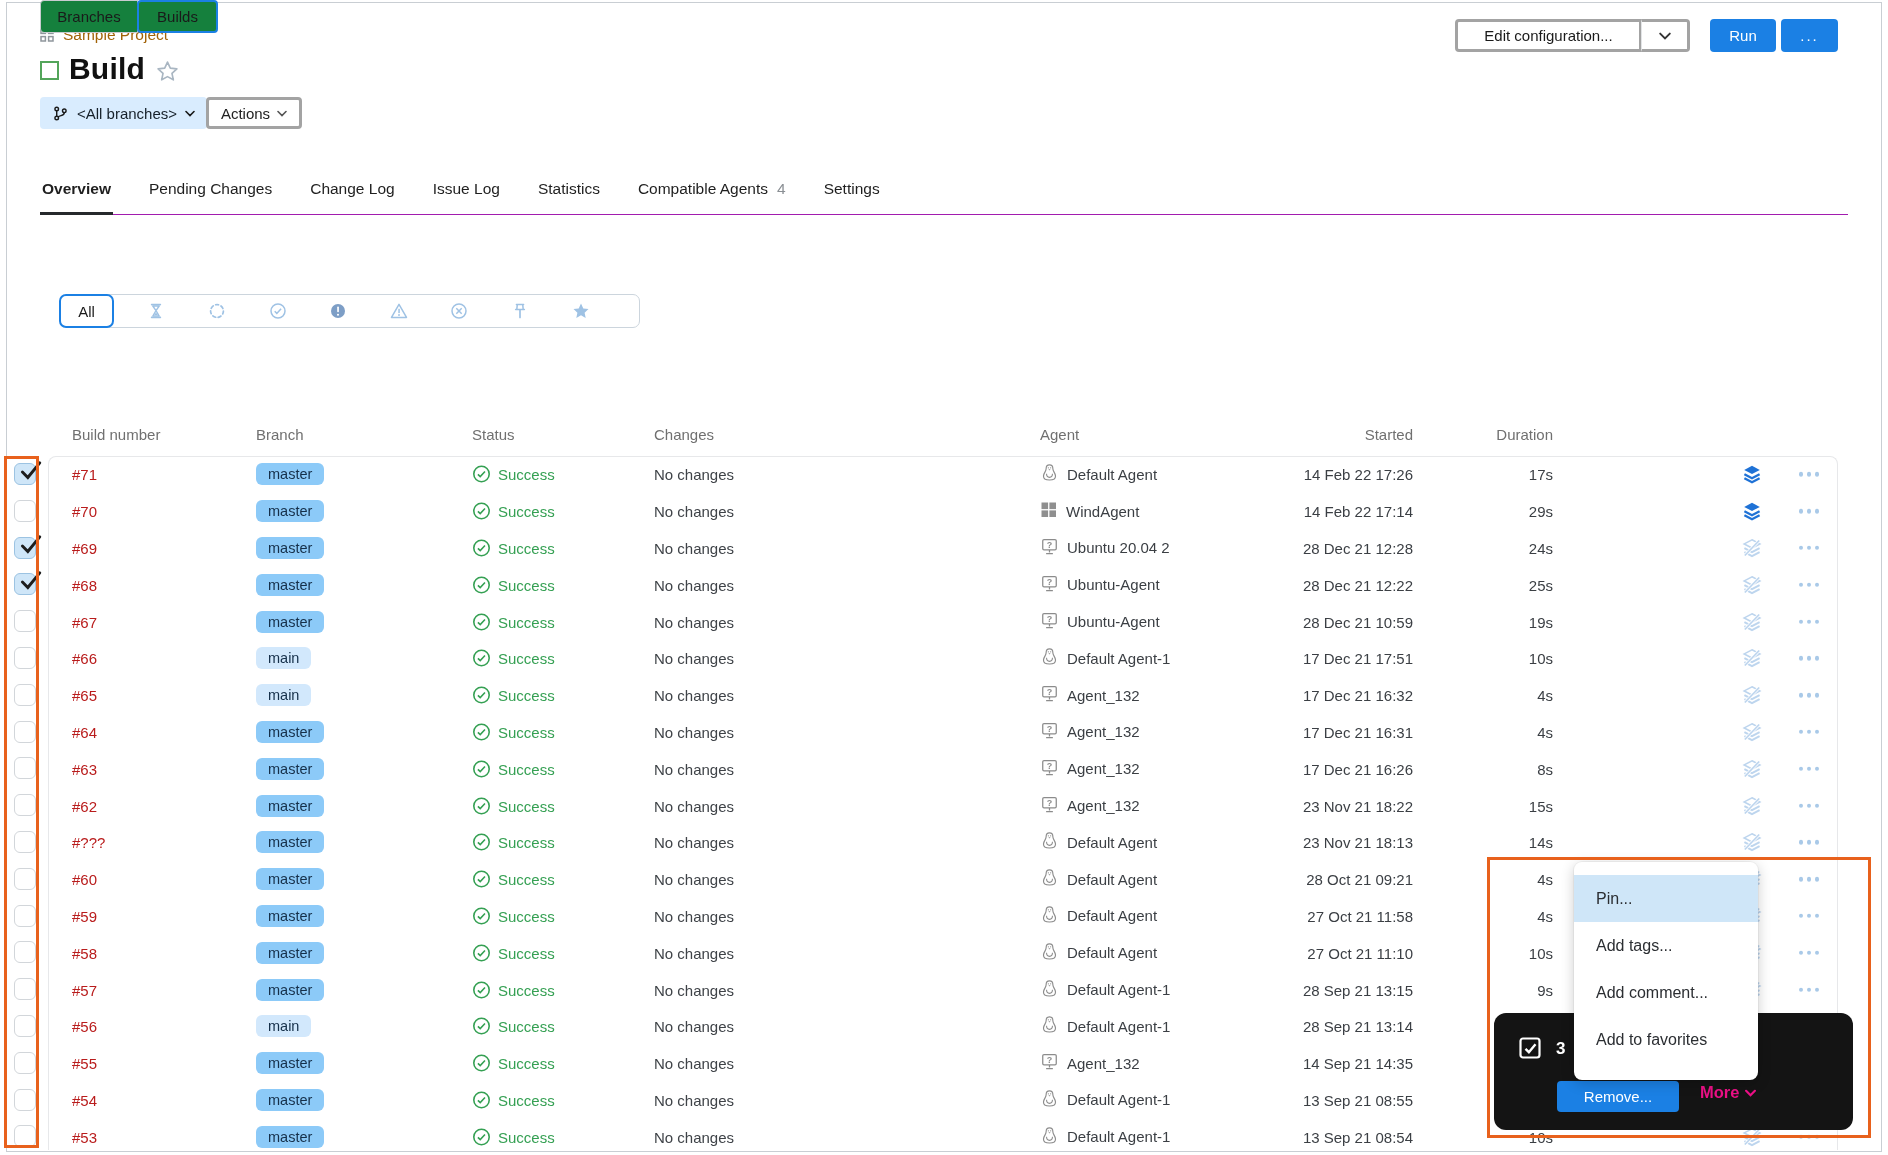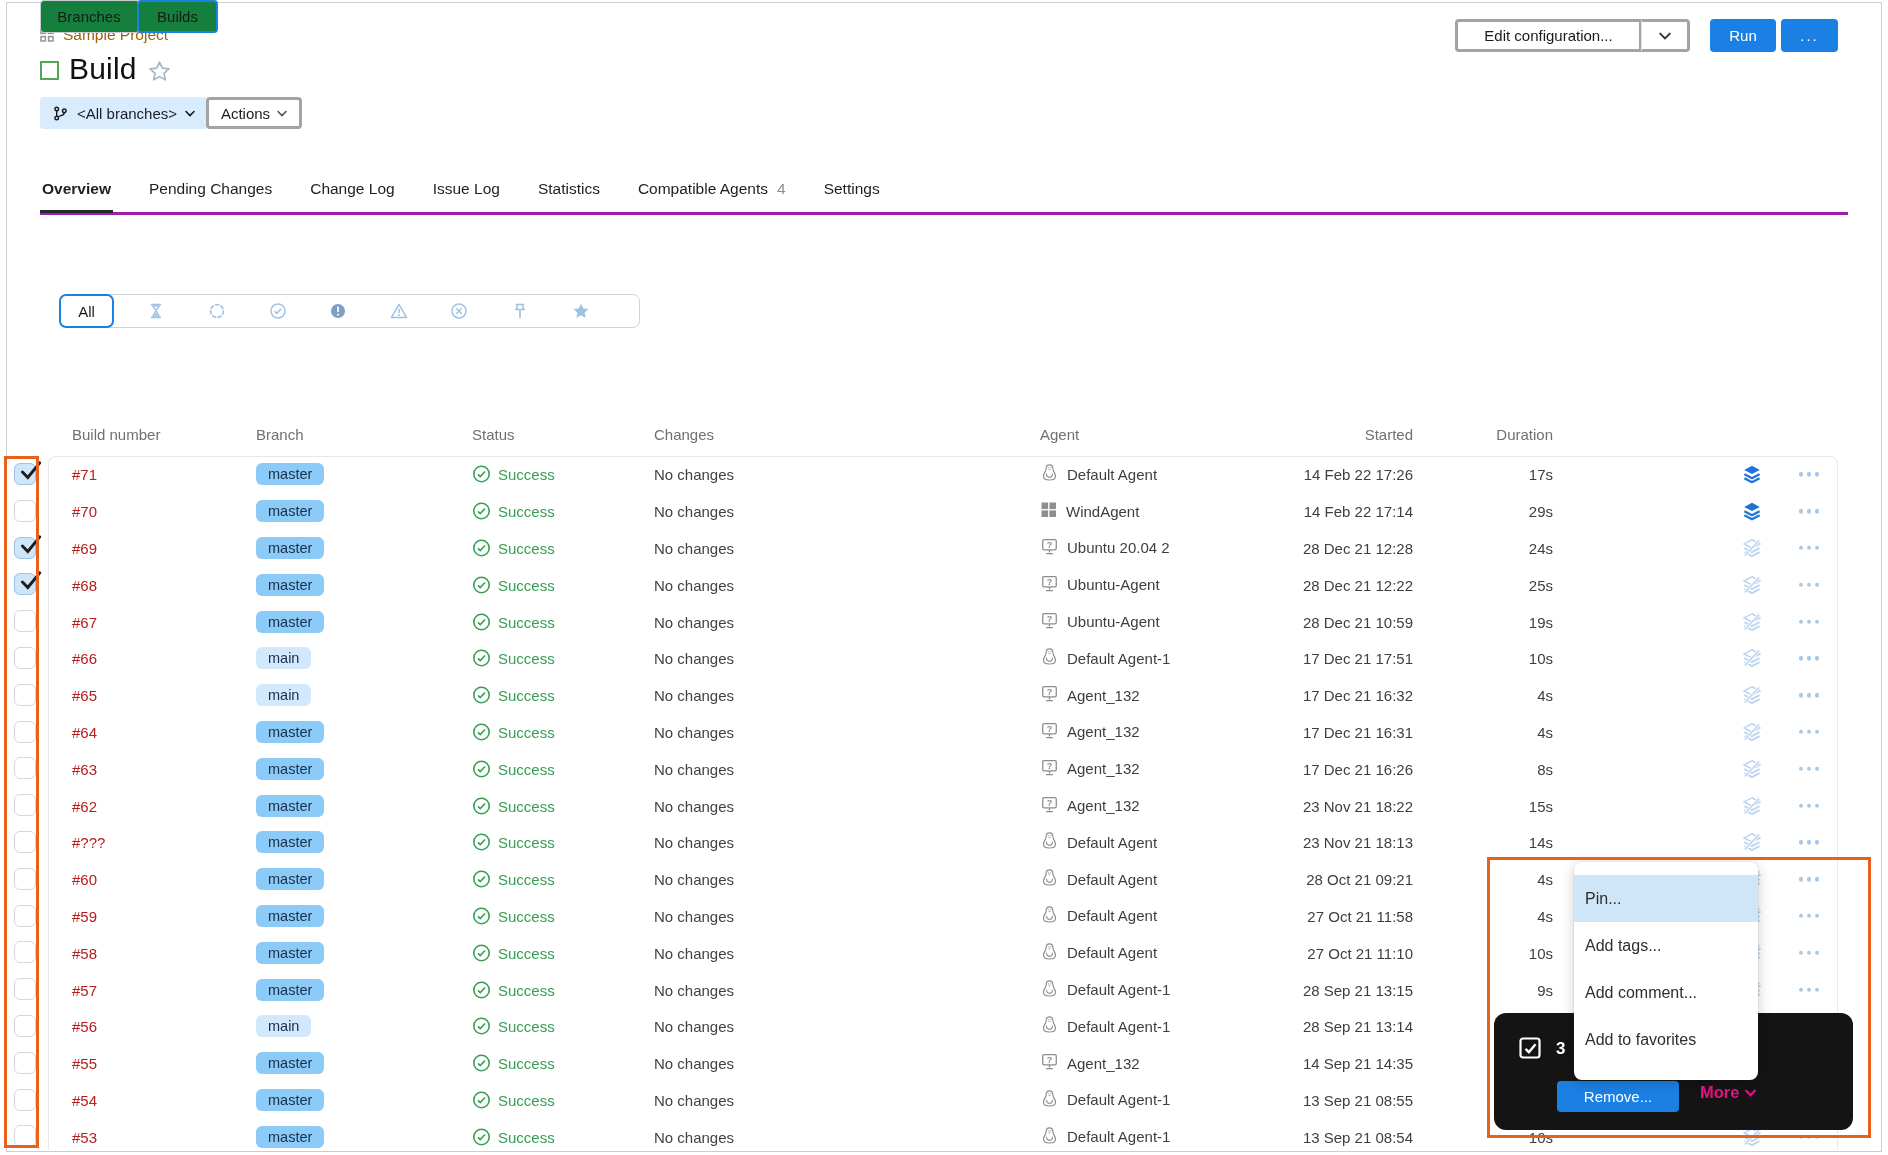--- a/index.html
+++ b/index.html
@@ -5,36 +5,36 @@
   * { margin:0; padding:0; box-sizing:border-box; }
   html,body { background:#fff; }
   body { font-family:"Liberation Sans", sans-serif; color:#1a1a1a; }
   .page { position:relative; width:1888px; height:1155px; background:#fff; overflow:hidden; }
   .frame { position:absolute; left:6px; top:2px; width:1876px; height:1150px; border:1px solid #c9ced3; pointer-events:none; }
 
   
   .breadcrumb { position:absolute; left:40px; top:26px; display:flex; align-items:center; gap:9px; color:#a16207; font-size:15.5px; }
   .title-row { position:absolute; left:40px; top:52px; display:flex; align-items:center; gap:10px; }
   .green-square { width:19px; height:19px; border:2.5px solid #53a55a; margin-top:3px; }
-  .page-title { font-size:30px; font-weight:400; color:#111; letter-spacing:.2px; }
+  .page-title { font-size:30px; font-weight:700; color:#111; letter-spacing:.2px; }
   .title-star { margin-top:4px; }
 
   .btn { display:flex; align-items:center; justify-content:center; font-size:15px; cursor:pointer; background:#fff; border:3px solid #a3a3a3; border-radius:4px; }
   .edit-btn { position:absolute; left:1455px; top:19px; width:187px; height:33px; border-radius:4px 0 0 4px; }
   .edit-caret { position:absolute; left:1641px; top:19px; width:49px; height:33px; border-radius:0 4px 4px 0; border-left:1px solid #e2e4e6; color:#333; }
   .blue-btn { background:#1b80e4; border:none; color:#fff; }
   .run-btn { position:absolute; left:1710px; top:19px; width:66px; height:33px; }
   .overflow-btn { position:absolute; left:1781px; top:19px; width:57px; height:33px; letter-spacing:2px; }
 
   .branch-selector { position:absolute; left:40px; top:97px; height:32px; padding:0 12px; display:flex; align-items:center; gap:8px; background:#d9ecfe; border-radius:4px; font-size:15px; color:#16202a; cursor:pointer; }
   .actions-btn { position:absolute; left:206px; top:97px; width:96px; height:32px; gap:7px; color:#222; }
   .chev { display:inline-block; }
 
   
-  .tab-bar { position:absolute; left:40px; top:170px; width:1808px; height:45px; display:flex; gap:34px; border-bottom:3px solid #a21caf; }
+  .tab-bar { position:absolute; left:40px; top:170px; width:1808px; height:45px; display:flex; gap:34px; border-bottom:1px solid #a21caf; }
   .tab { font-size:15.5px; color:#1f1f1f; padding:10px 2px 0 2px; position:relative; cursor:pointer; white-space:nowrap; }
   .tab.active { font-weight:700; }
   .tab.active::after { content:""; position:absolute; left:0; right:0; bottom:-1px; height:3px; background:#26292c; }
   .tab-count { color:#8a8f94; margin-left:9px; }
   .seg-btn { height:33px; display:flex; align-items:center; justify-content:center; font-size:15px; background:#15803d; border:1px solid #c9ccd0; cursor:pointer; }
   .seg-branches { left:40px; width:98px; border-radius:4px 0 0 4px; position:absolute; }
   .seg-builds { left:137px; width:81px; border:2px solid #1b80e4; border-radius:4px; position:absolute; z-index:1; }
 
   
   .all-btn { position:absolute; left:40px; top:294px; width:55px; height:34px; border:2px solid #1b80e4; border-radius:7px; z-index:1;margin-left:19px; }
@@ -71,21 +71,21 @@
 
   
   .sel-panel { position:absolute; left:1494px; top:1013px; width:359px; height:117px; background:#141414; border-radius:12px; z-index:5; color:#fff; }
   .sel-check { position:absolute; left:24px; top:23px; width:24px; height:24px; }
   .sel-count { position:absolute; left:62px; top:26px; font-size:17px; font-weight:700; }
   .remove-btn { position:absolute; left:63px; top:68px; width:122px; height:31px; font-size:15px; border-radius:4px; }
   .more-btn { position:absolute; left:206px; top:70px; display:flex; align-items:center; gap:6px; color:#ec1087; font-size:16.5px; font-weight:700; cursor:pointer; }
 
   
   .ctx-menu { position:absolute; left:1574px; top:862px; width:184px; height:218px; background:#fff; border-radius:8px; box-shadow:0 3px 14px rgba(0,0,0,.2), 0 0 0 1px rgba(0,0,0,.04); z-index:6; padding-top:13px; }
-  .menu-item { height:47px; display:flex; align-items:center; padding-left:11px; font-size:16px; color:#2b2e32; cursor:pointer; }
+  .menu-item { height:47px; display:flex; align-items:center; padding-left:22px; font-size:16px; color:#2b2e32; cursor:pointer; }
   .menu-item.hl { background:#cfe6f8; }
 
   
   .annot { position:absolute; border:3px solid #e8611c; z-index:10; pointer-events:none; }
   .annot-1 { left:4px; top:456px; width:35px; height:692px; }
   .annot-2 { left:1487px; top:857px; width:384px; height:281px; }
 </style>
 </head>
 <body>
 

